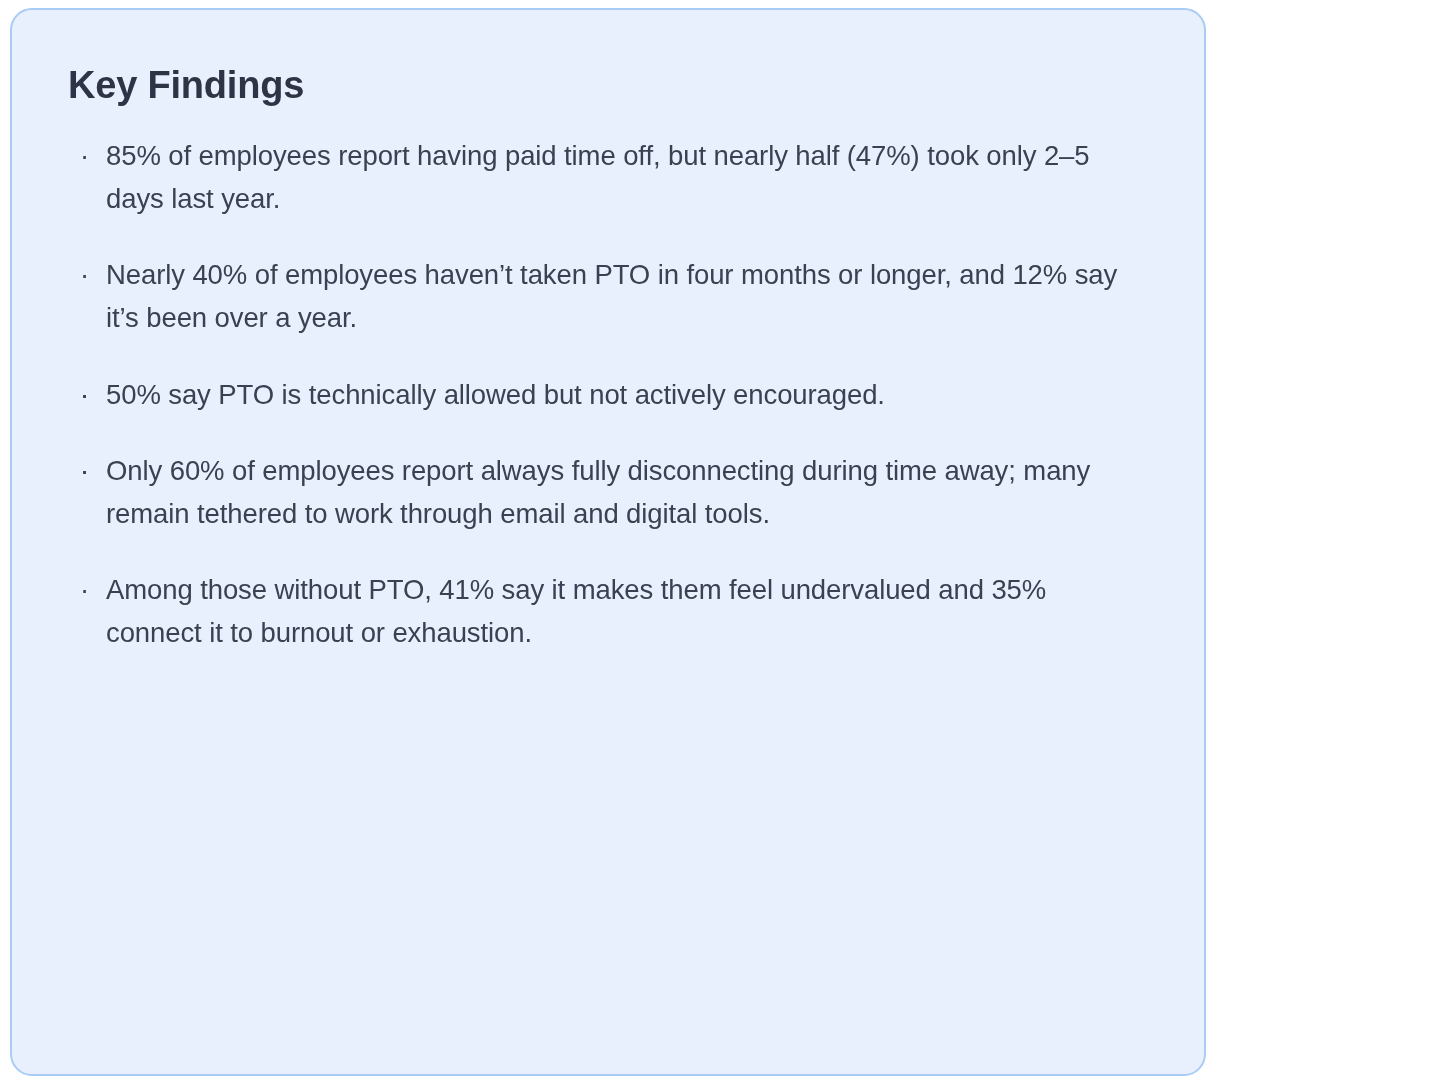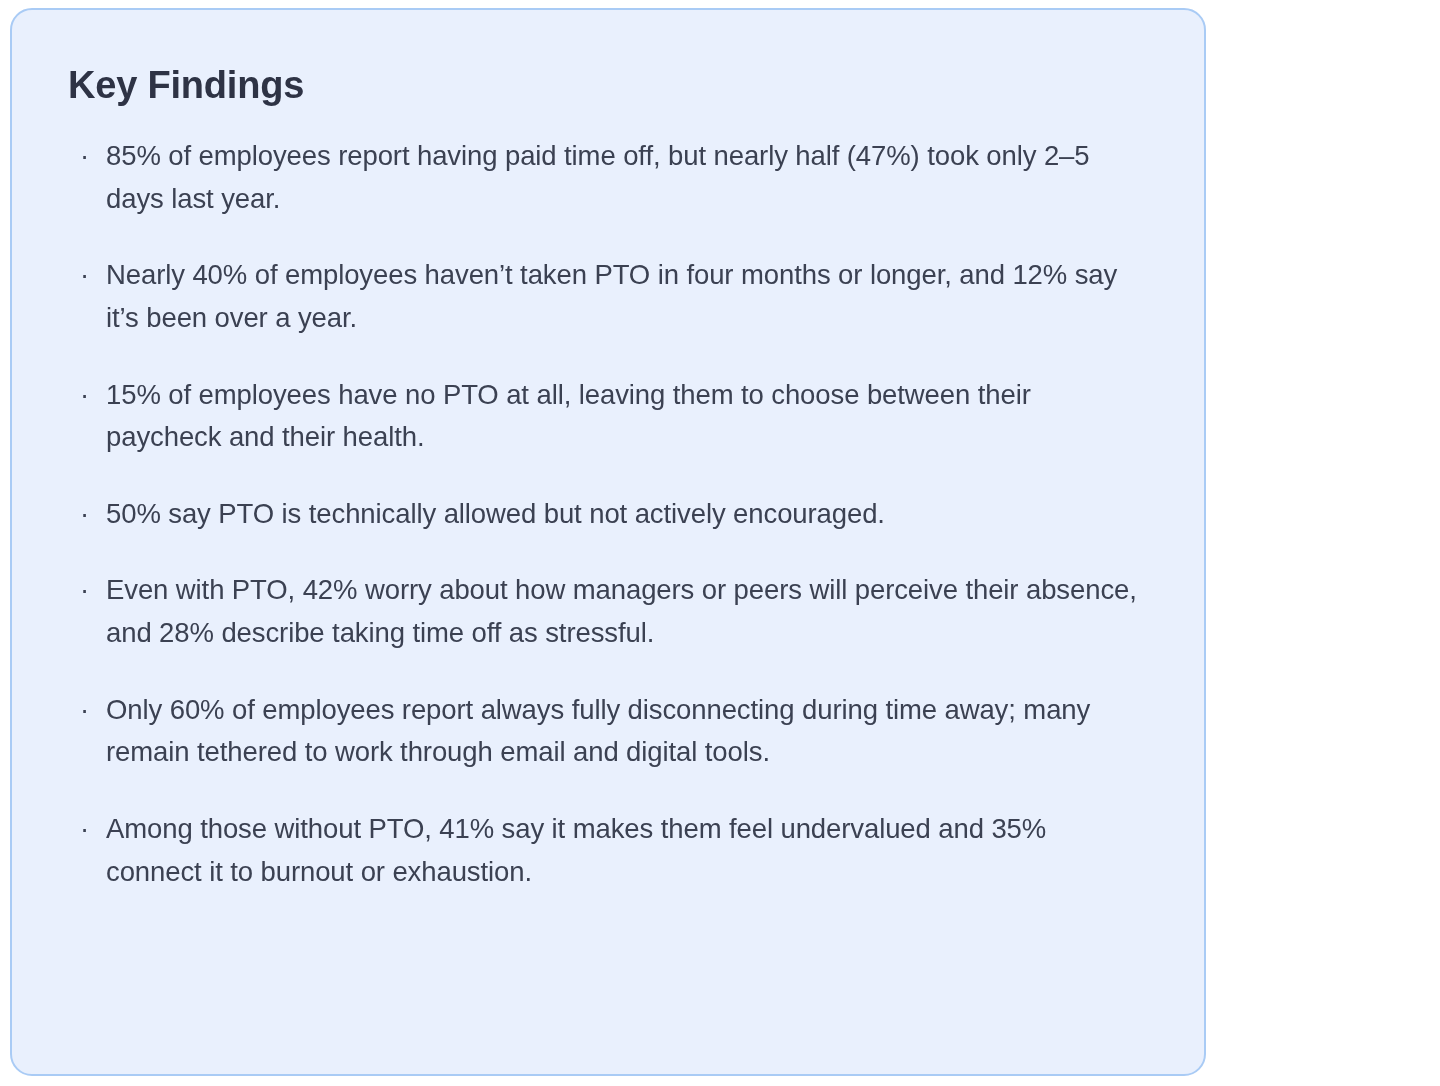--- a/index.html
+++ b/index.html
@@ -72,29 +72,27 @@
       <li>
         <span class="bullet">·</span>
         <span>85% of employees report having paid time off, but nearly half (47%) took only 2–5 days last year.</span>
       </li>
       <li>
         <span class="bullet">·</span>
         <span>Nearly 40% of employees haven’t taken PTO in four months or longer, and 12% say it’s been over a year.</span>
       </li>
       <li>
         <span class="bullet">·</span>
-        <span>15% of employees have no PTO at all, leaving them to choose between their paycheck and their health.</span>
       </li>
       <li>
         <span class="bullet">·</span>
         <span>50% say PTO is technically allowed but not actively encouraged.</span>
       </li>
       <li>
         <span class="bullet">·</span>
-        <span>Even with PTO, 42% worry about how managers or peers will perceive their absence, and 28% describe taking time off as stressful.</span>
       </li>
       <li>
         <span class="bullet">·</span>
         <span>Only 60% of employees report always fully disconnecting during time away; many remain tethered to work through email and digital tools.</span>
       </li>
       <li>
         <span class="bullet">·</span>
         <span>Among those without PTO, 41% say it makes them feel undervalued and 35% connect it to burnout or exhaustion.</span>
       </li>
     </ul>

